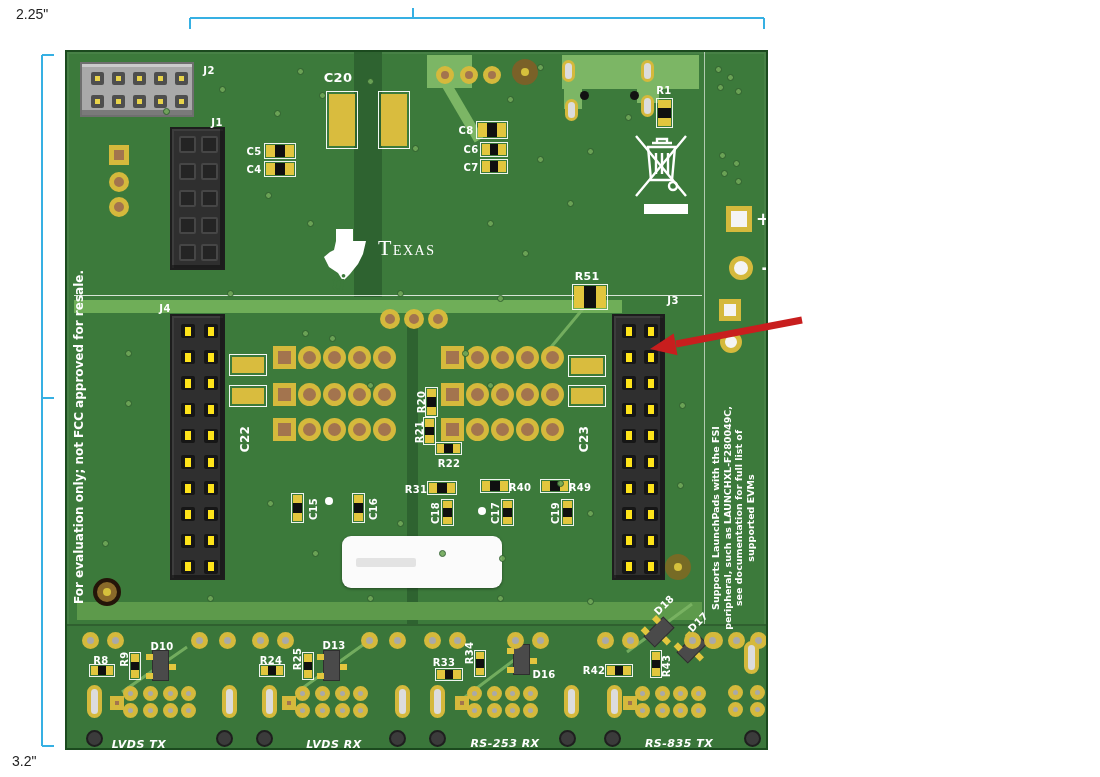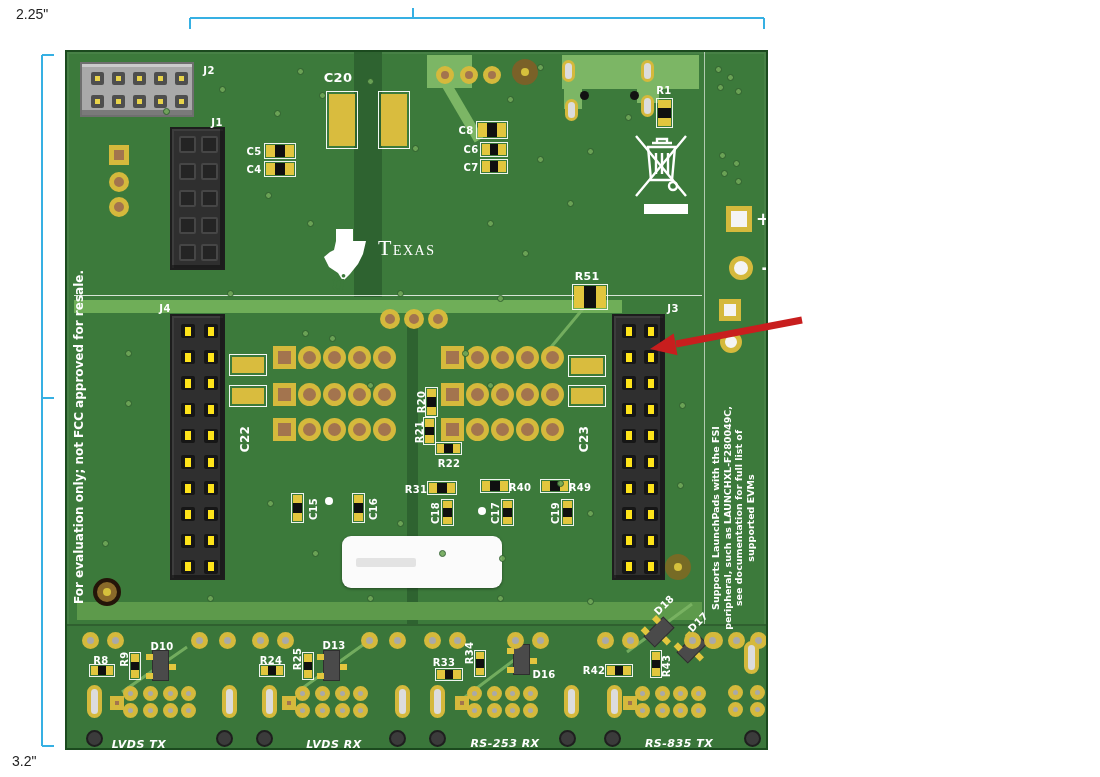--- a/index.html
+++ b/index.html
@@ -672,21 +672,21 @@
       <div class="ref" style="left: 150px; top: 70px;">J1</div>
       <div class="ref" style="left: 187px; top: 99px;">C5</div>
       <div class="ref" style="left: 187px; top: 117px;">C4</div>
       <div class="ref" style="left: 271px; top: 25px; font-size: 13px;">C20</div>
       <div class="ref" style="left: 399px; top: 78px;">C8</div>
       <div class="ref" style="left: 404px; top: 97px;">C6</div>
       <div class="ref" style="left: 404px; top: 115px;">C7</div>
       <div class="ref" style="left: 597px; top: 38px;">R1</div>
       <div class="ref" style="left: 520px; top: 224px; font-size: 11px;">R51</div>
       <div class="ref" style="left: 98px; top: 256px;">J4</div>
-      <div class="ref" style="left: 606px; top: 256px;">J3</div>
+      <div class="ref" style="left: 606px; top: 248px;">J3</div>
       <div class="ref v" style="left: 178px; top: 387px; font-size: 12px;">C22</div>
       <div class="ref v" style="left: 517px; top: 387px; font-size: 12px;">C23</div>
       <div class="ref v" style="left: 354px; top: 350px;">R20</div>
       <div class="ref v" style="left: 352px; top: 380px;">R21</div>
       <div class="ref" style="left: 382px; top: 411px;">R22</div>
       <div class="ref" style="left: 349px; top: 437px;">R31</div>
       <div class="ref" style="left: 453px; top: 435px;">R40</div>
       <div class="ref" style="left: 513px; top: 435px;">R49</div>
       <div class="ref v" style="left: 246px; top: 457px;">C15</div>
       <div class="ref v" style="left: 306px; top: 457px;">C16</div>

